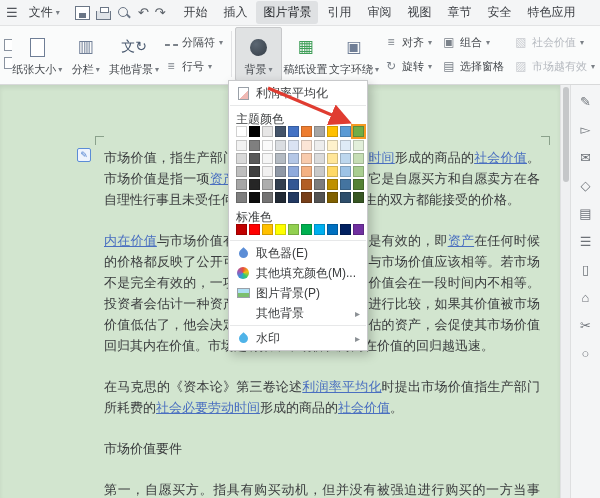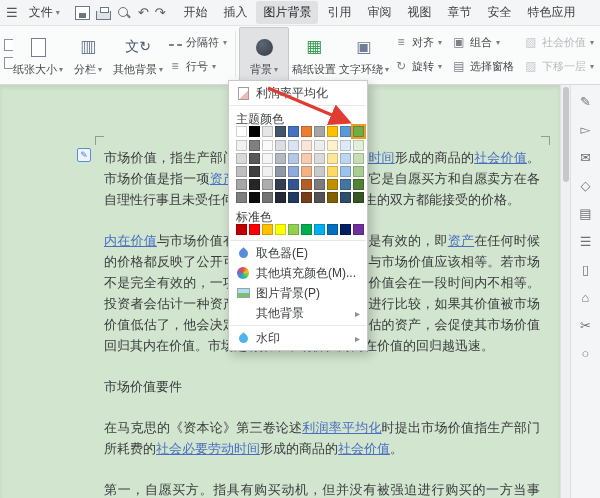--- a/index.html
+++ b/index.html
@@ -231,36 +231,36 @@
     </span>
   </div>
   <div class="rcol">
     <span class="rsm disabled">
       <span class="sic">▧</span>
       <span>社会价值</span>
       <span class="caret">▾</span>
     </span>
     <span class="rsm disabled">
       <span class="sic">▨</span>
-      <span>下移一层</span>
+      <span>市场越有效</span>
       <span class="caret">▾</span>
     </span>
   </div>
 </div>
 
 <div class="main">
   <div class="doc" style="background: rgb(210, 229, 207);">
     <span class="corner tl"></span>
     <span class="corner tr"></span>
     <span class="marker">✎</span>
     <div class="doc-text">
         <p><span>市场价值，指生产部门所耗费的</span><span class="doclink">社会必要劳动时间</span><span>形成的商品的</span><span class="doclink">社会价值</span><span>。市场价值是指一项</span><span class="doclink">资产</span><span>在交易市场上的价格，它是自愿买方和自愿卖方在各自理性行事且未受任何强迫的情况下竞价后产生的双方都能接受的价格。</span></p>
         <p><span class="doclink">内在价值</span><span>与市场价值有密切的关系。如果市场是有效的，即</span><span class="doclink">资产</span><span>在任何时候的价格都反映了公开可得的信息，则内在价值与市场价值应该相等。若市场不是完全有效的，一项资产的内在价值与市场价值会在一段时间内不相等。投资者会估计一种资产的价值并与其市场价值进行比较，如果其价值被市场价值低估了，他会决定买进。投资者购进被低估的资产，会促使其市场价值回归其内在价值。市场越有效，市场价值向内在价值的回归越迅速。</span></p>
+        <p><span>在马克思的《资本论》第三卷论述</span><span class="doclink">利润率平均化</span><span>时提出市场价值指生产部门所耗费的</span><span class="doclink">社会必要劳动时间</span><span>形成的商品的</span><span class="doclink">社会价值</span><span>。</span></p>
         <p><span>市场价值要件</span></p>
-        <p><span>在马克思的《资本论》第三卷论述</span><span class="doclink">利润率平均化</span><span>时提出市场价值指生产部门所耗费的</span><span class="doclink">社会必要劳动时间</span><span>形成的商品的</span><span class="doclink">社会价值</span><span>。</span></p>
         <p><span>第一，自愿买方。指具有购买动机，但并没有被强迫进行购买的一方当事人。该购买者会根据现行市场的真实状况和市场的期望值进行购买，不会特别急于购买，也不会在任何价格条件下都决定购买，即不会付出比市场价格更高的价格。理性的购买者。</span></p>
       </div>
   </div>
   <div class="scrollbar">
     <div class="thumb"></div>
   </div>
   <div class="side">
       <span class="sideic">✎</span>
       <span class="sideic">▻</span>
       <span class="sideic">✉</span>

